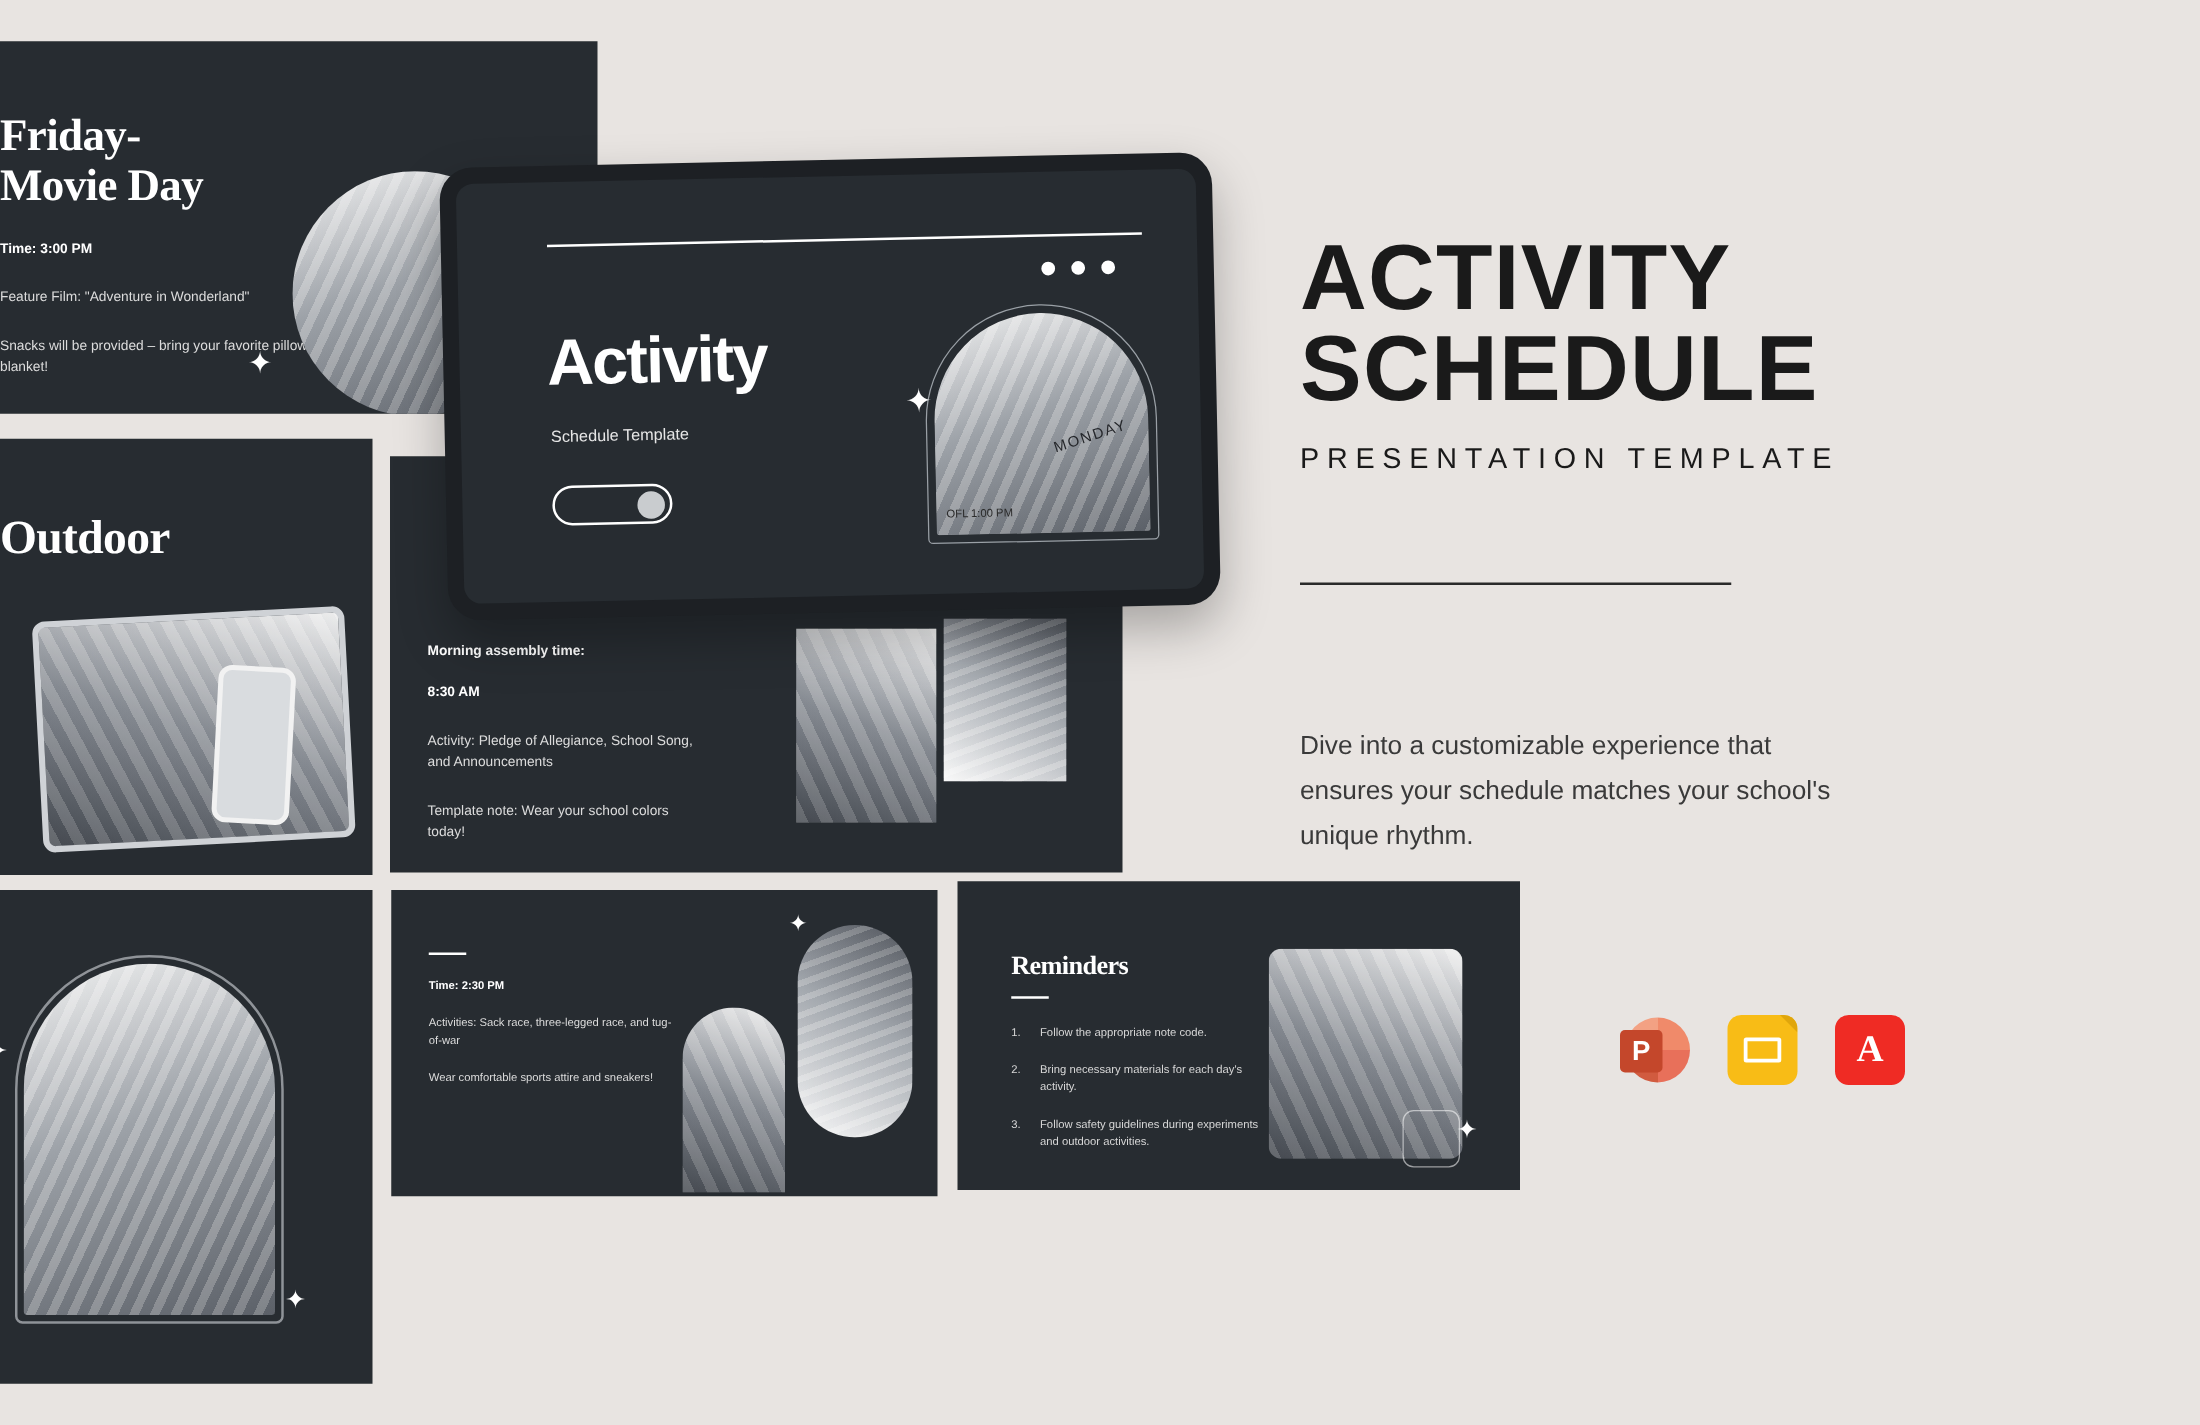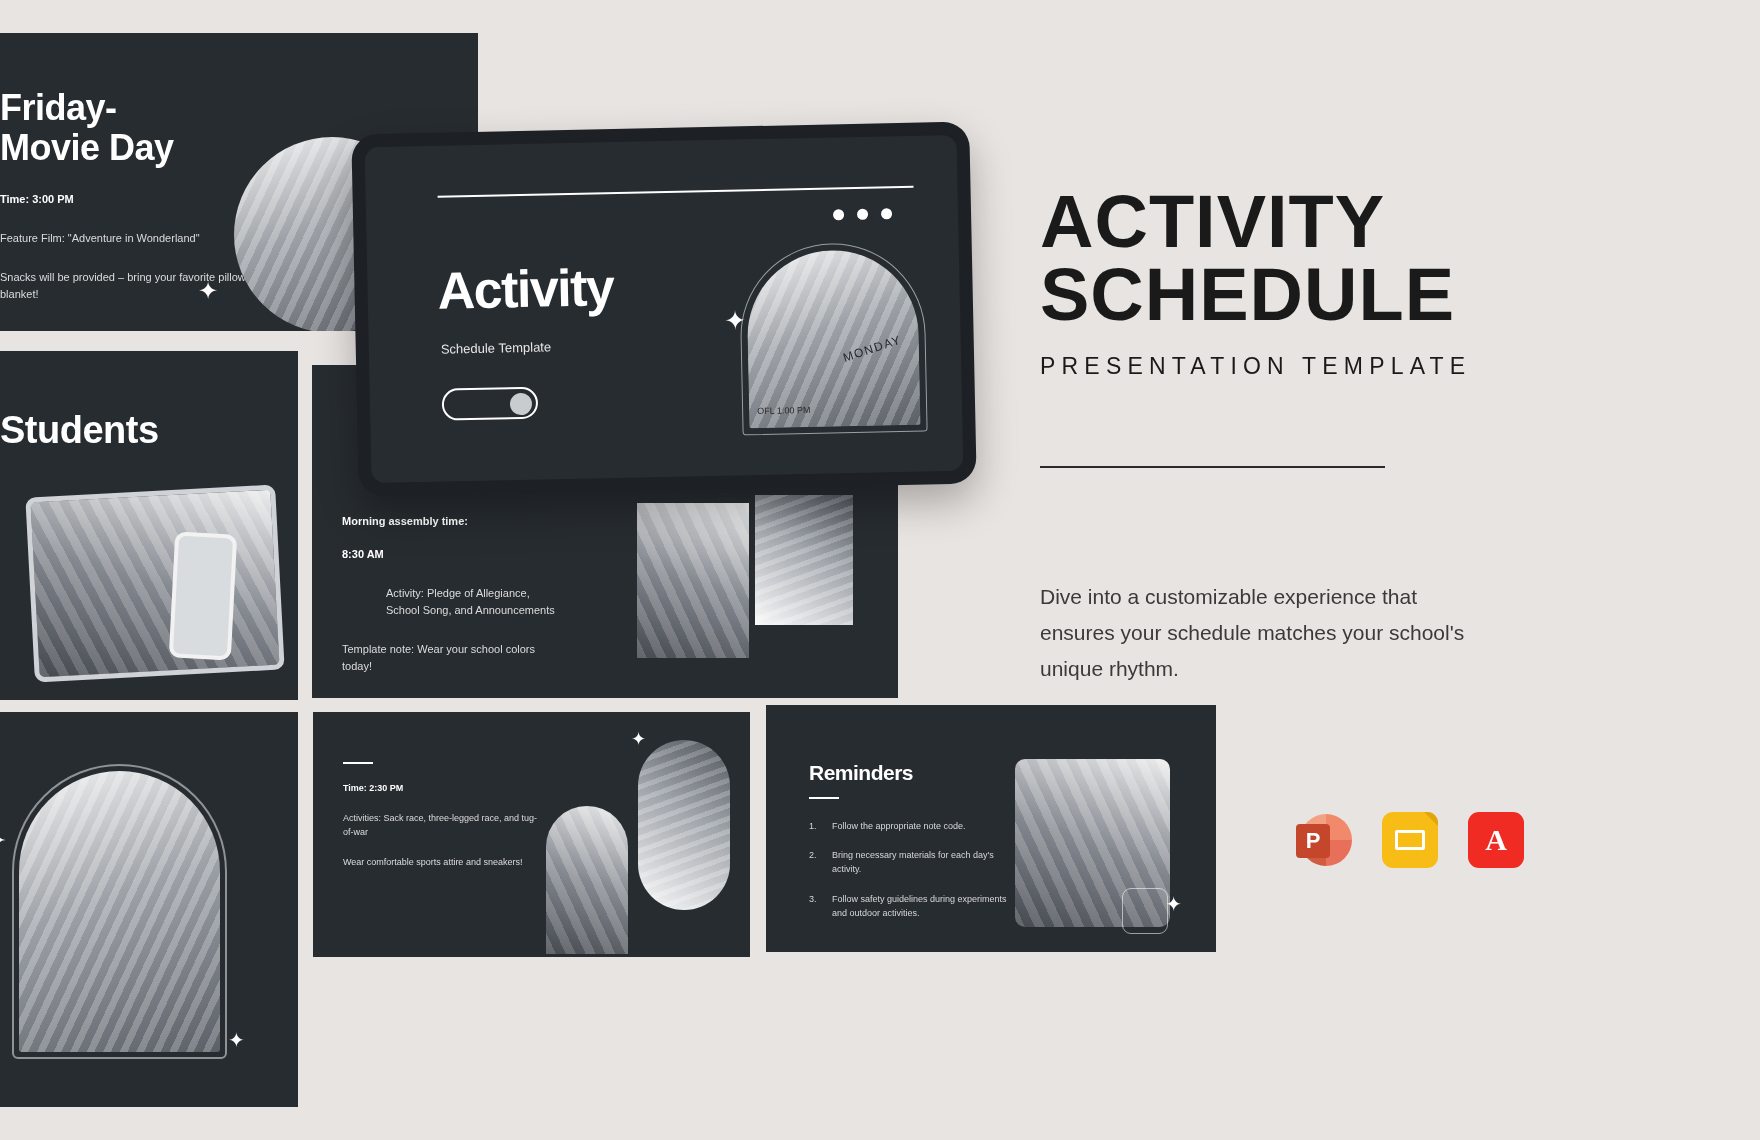--- a/index.html
+++ b/index.html
@@ -16,20 +16,21 @@
     position: absolute;
     background: #272c31;
     overflow: hidden;
     color: #ffffff;
   }
   .slide-title {
     font-weight: 700;
     color: #fff;
     line-height: 1.12;
     letter-spacing: -0.5px;
+    font-family: Liberation Serif, serif;
   }
   .rule { background: #ffffff; height: 3px; }
   .body-sm { font-size: 11px; line-height: 1.55; color: #dcdcdc; }
   .body-sm.bold { font-weight: 700; color: #ffffff; }
 
   .photo { background: #b9bcc0; background-image:
       repeating-linear-gradient(115deg, rgba(255,255,255,.55) 0 7px, rgba(120,124,130,.5) 7px 15px),
       linear-gradient(160deg,#f2f2f2 0%,#9fa3a8 45%,#5d6167 100%);
     background-blend-mode: soft-light, normal; }
   .photo2 { background-image:
@@ -169,38 +170,38 @@
     <div style="position:absolute;left:70px;top:158px;width:300px;">
       <div class="body-sm bold">Time: 3:00 PM</div>
       <div class="body-sm" style="margin-top:22px;">Feature Film: "Adventure in Wonderland"</div>
       <div class="body-sm" style="margin-top:22px;">Snacks will be provided – bring your favorite pillow and blanket!</div>
     </div>
     <div class="circle-photo photo"></div>
     <div class="sparkle" style="left:268px;bottom:28px;font-size:24px;">✦</div>
   </div>
 
   <div class="slide" id="slide-students">
-    <div class="slide-title" style="position:absolute;left:0;top:58px;">Students</div>
+    <div class="slide-title" style="position:absolute;left:0;top:58px;">Outdoor</div>
     <div class="device photo2"></div>
     <div class="phone photo3"></div>
   </div>
 
   <div class="slide" id="slide-chalk">
     <div class="arch">
       <div class="arch-inner photo"></div>
     </div>
     <div class="sparkle" style="left:58px;top:118px;font-size:22px;">✦</div>
     <div class="sparkle" style="left:298px;top:318px;font-size:20px;">✦</div>
   </div>
 
   <div class="slide" id="slide-assembly">
     <div class="content">
       <div class="body-sm bold">Morning assembly time:</div>
       <div class="body-sm bold" style="margin-top:16px;">8:30 AM</div>
-      <div class="body-sm" style="margin-top:22px;margin-left:44px;">Activity: Pledge of Allegiance, School Song, and Announcements</div>
+      <div class="body-sm" style="margin-top:22px;">Activity: Pledge of Allegiance, School Song, and Announcements</div>
       <div class="body-sm" style="margin-top:22px;">Template note: Wear your school colors today!</div>
     </div>
     <div class="ph-a photo2"></div>
     <div class="ph-b photo3"></div>
   </div>
 
   <div class="slide" id="slide-thu">
     <div class="inner">
       <div class="rule"></div>
       <div class="body-sm bold" style="font-size:9px;">Time: 2:30 PM</div>

